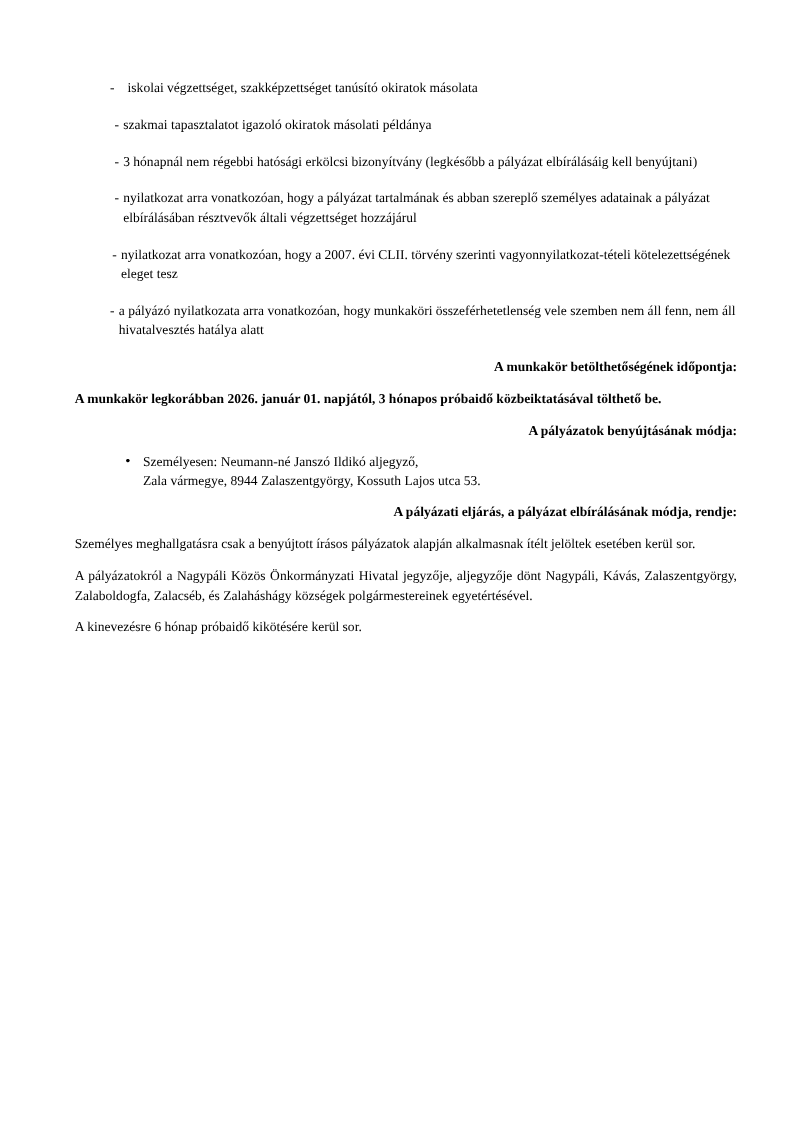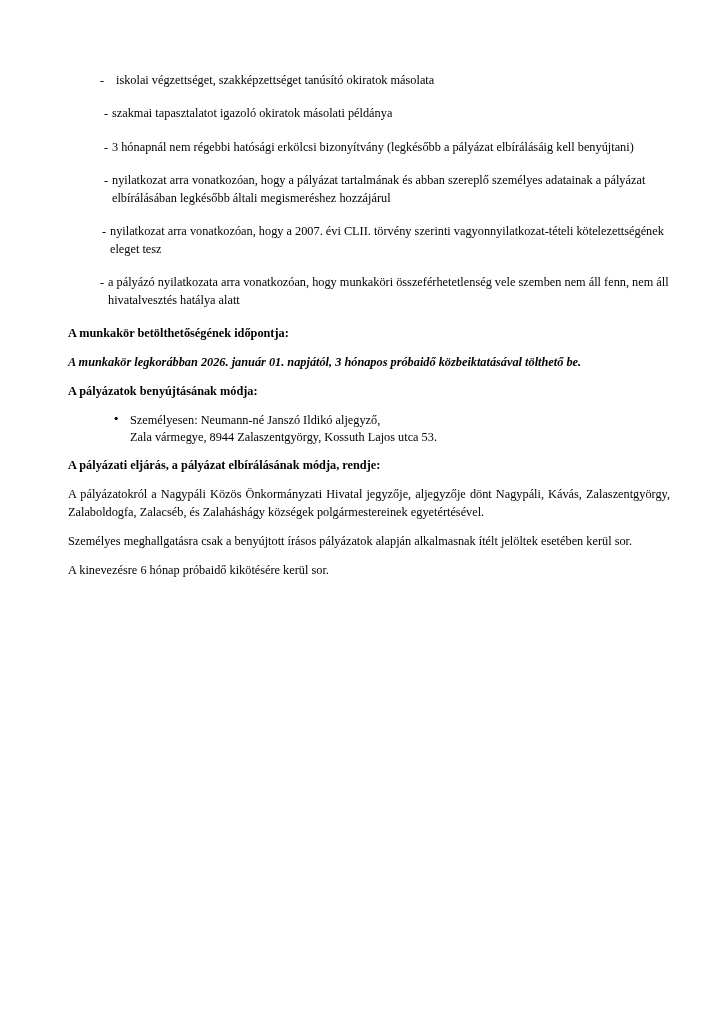--- a/index.html
+++ b/index.html
@@ -44,24 +44,24 @@
   .dash-item.indent-b { padding-left: 42px; }
   .dash-item.indent-b .marker { left: 34px; }
   .dash-item.indent-c { padding-left: 40px; }
   .dash-item.indent-c .marker { left: 32px; }
 
   p.bold-para {
     font-weight: bold;
     font-size: 12.3px;
     line-height: 1.45;
     margin: 0 0 11px 0;
+    text-align: right;
   }
   p.bold-para.justified {
     text-align: justify;
-    font-style: italic;
   }
   p.normal-para {
     font-size: 12.3px;
     line-height: 1.45;
     margin: 0 0 11px 0;
     text-align: justify;
   }
 
   .mixed-bold b { font-weight: bold; }
 
@@ -102,21 +102,21 @@
     <li class="dash-item indent-a">
       <span class="marker">-</span>
       <span>szakmai tapasztalatot igazoló okiratok másolati példánya</span>
     </li>
     <li class="dash-item indent-a">
       <span class="marker">-</span>
       <span>3 hónapnál nem régebbi hatósági erkölcsi bizonyítvány (legkésőbb a pályázat elbírálásáig kell benyújtani)</span>
     </li>
     <li class="dash-item indent-a">
       <span class="marker">-</span>
-      <span>nyilatkozat arra vonatkozóan, hogy a pályázat tartalmának és abban szereplő személyes adatainak a pályázat elbírálásában legkésőbb általi megismeréshez hozzájárul</span>
+      <span>nyilatkozat arra vonatkozóan, hogy a pályázat tartalmának és abban szereplő személyes adatainak a pályázat elbírálásában résztvevők általi végzettséget hozzájárul</span>
     </li>
     <li class="dash-item indent-b">
       <span class="marker">-</span>
       <span>nyilatkozat arra vonatkozóan, hogy a 2007. évi CLII. törvény szerinti vagyonnyilatkozat-tételi kötelezettségének eleget tesz</span>
     </li>
     <li class="dash-item indent-c">
       <span class="marker">-</span>
       <span>a pályázó nyilatkozata arra vonatkozóan, hogy munkaköri összeférhetetlenség vele szemben nem áll fenn, nem áll hivatalvesztés hatálya alatt</span>
     </li>
   </ul>
@@ -134,20 +134,20 @@
     </li>
     <li>
       <span class="bullet">•</span>
       <span>Személyesen: Neumann-né Janszó Ildikó aljegyző,</span>
       <span class="sub-line">Zala vármegye, 8944 Zalaszentgyörgy, Kossuth Lajos utca 53.</span>
     </li>
   </ul>
 
   <p class="bold-para gap-top-18">A pályázati eljárás, a pályázat elbírálásának módja, rendje:</p>
 
+  <p class="normal-para gap-top-12">Személyes meghallgatásra csak a benyújtott írásos pályázatok alapján alkalmasnak ítélt jelöltek esetében kerül sor.</p>
+
   <p class="normal-para gap-top-14">A pályázatokról a Nagypáli Közös Önkormányzati Hivatal jegyzője, aljegyzője dönt  Nagypáli, Kávás, Zalaszentgyörgy, Zalaboldogfa, Zalacséb, és Zalaháshágy községek polgármestereinek egyetértésével.</p>
-
-  <p class="normal-para gap-top-12">Személyes meghallgatásra csak a benyújtott írásos pályázatok alapján alkalmasnak ítélt jelöltek esetében kerül sor.</p>
 
   <p class="normal-para gap-top-12">A kinevezésre 6 hónap próbaidő kikötésére kerül sor.</p>
 
 
 </div>
 
 </body></html>

